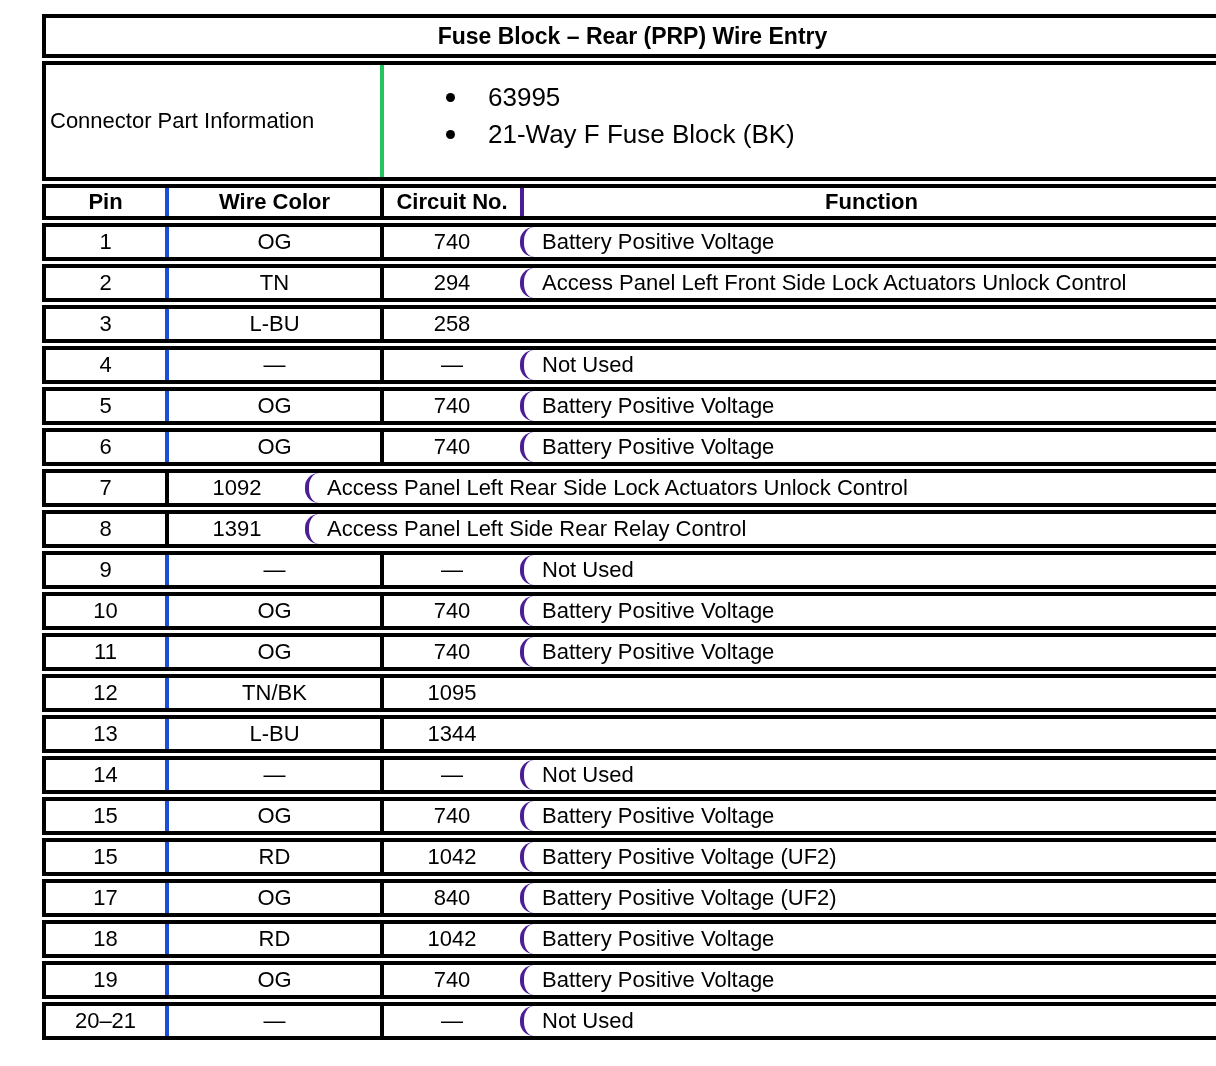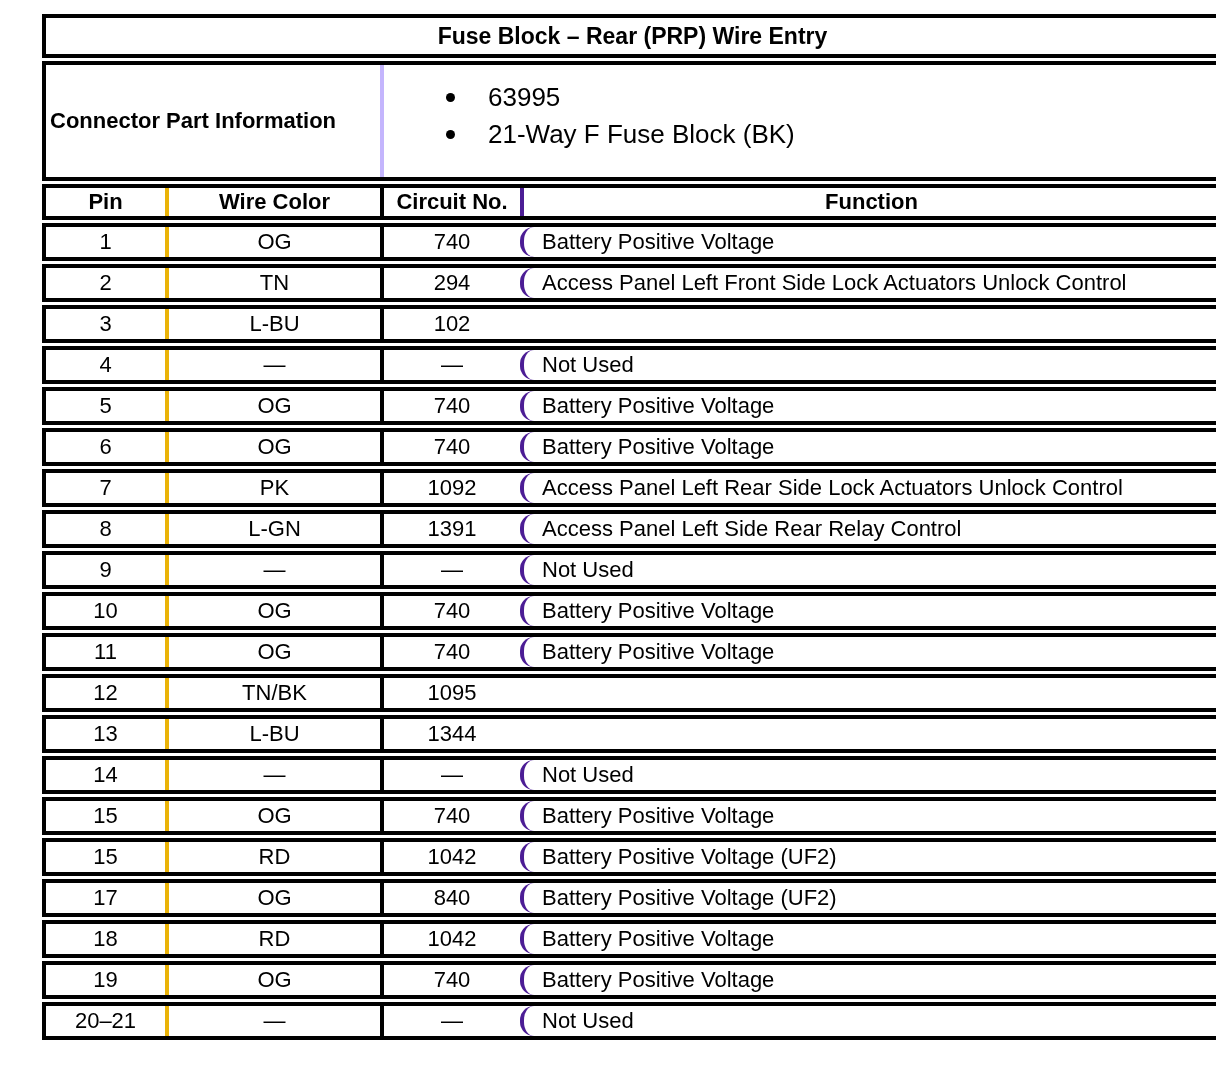--- a/index.html
+++ b/index.html
@@ -38,25 +38,25 @@
     font-size: 23px;
   }
   
   .connector-box {
     height: 120px;
     display: flex;
   }
   .connector-label {
     box-sizing: border-box;
     width: 338px;
-    border-right: 4px solid #c4b5fd;
+    border-right: 4px solid #22c55e;
     display: flex;
     align-items: center;
     padding-left: 4px;
-    font-weight: bold;
+    font-weight: normal;
     font-size: 22px;
     line-height: 1.1;
   }
   .connector-items {
     flex: 1;
     padding-top: 14px;
   }
   ul.bullets {
     list-style: none;
     margin: 0;
@@ -92,21 +92,21 @@
   }
   .cell {
     box-sizing: border-box;
     display: flex;
     align-items: center;
     justify-content: center;
     white-space: nowrap;
     overflow: hidden;
   }
   .c1 { width: 119px; }
-  .c2 { width: 215px; border-left: 4px solid #eab308; }
+  .c2 { width: 215px; border-left: 4px solid #1d4ed8; }
   .c3 { width: 140px; border-left: 4px solid #000000; }
   .c4 { flex: 1; border-left: 4px solid #4c1d95; }
   .row-box .c4 {
     justify-content: flex-start;
     padding-left: 18px;
     border-radius: 14px;
   }
   .header-box .c4 {
     justify-content: center;
   }
@@ -146,21 +146,21 @@
     <div class="box row-box grid-row">
       <div class="cell c1">2</div>
       <div class="cell c2">TN</div>
       <div class="cell c3">294</div>
       <div class="cell c4">Access Panel Left Front Side Lock Actuators Unlock Control</div>
     </div>
 
     <div class="box row-box grid-row">
       <div class="cell c1">3</div>
       <div class="cell c2">L-BU</div>
-      <div class="cell c3">102</div>
+      <div class="cell c3">258</div>
     </div>
 
     <div class="box row-box grid-row">
       <div class="cell c1">4</div>
       <div class="cell c2">—</div>
       <div class="cell c3">—</div>
       <div class="cell c4">Not Used</div>
     </div>
 
     <div class="box row-box grid-row">
@@ -172,28 +172,26 @@
 
     <div class="box row-box grid-row">
       <div class="cell c1">6</div>
       <div class="cell c2">OG</div>
       <div class="cell c3">740</div>
       <div class="cell c4">Battery Positive Voltage</div>
     </div>
 
     <div class="box row-box grid-row">
       <div class="cell c1">7</div>
-      <div class="cell c2">PK</div>
       <div class="cell c3">1092</div>
       <div class="cell c4">Access Panel Left Rear Side Lock Actuators Unlock Control</div>
     </div>
 
     <div class="box row-box grid-row">
       <div class="cell c1">8</div>
-      <div class="cell c2">L-GN</div>
       <div class="cell c3">1391</div>
       <div class="cell c4">Access Panel Left Side Rear Relay Control</div>
     </div>
 
     <div class="box row-box grid-row">
       <div class="cell c1">9</div>
       <div class="cell c2">—</div>
       <div class="cell c3">—</div>
       <div class="cell c4">Not Used</div>
     </div>

